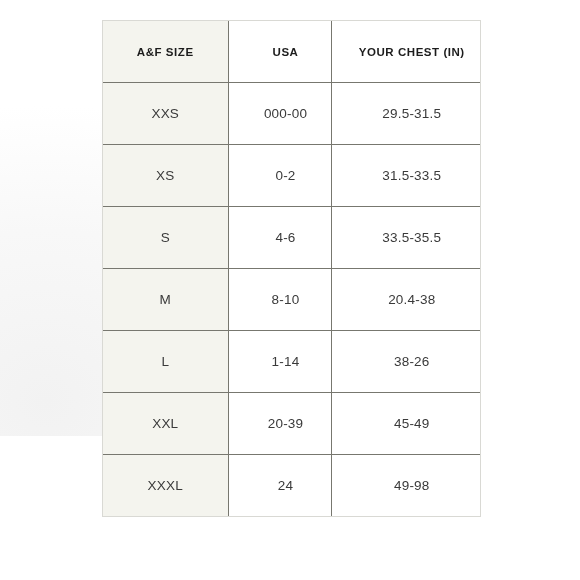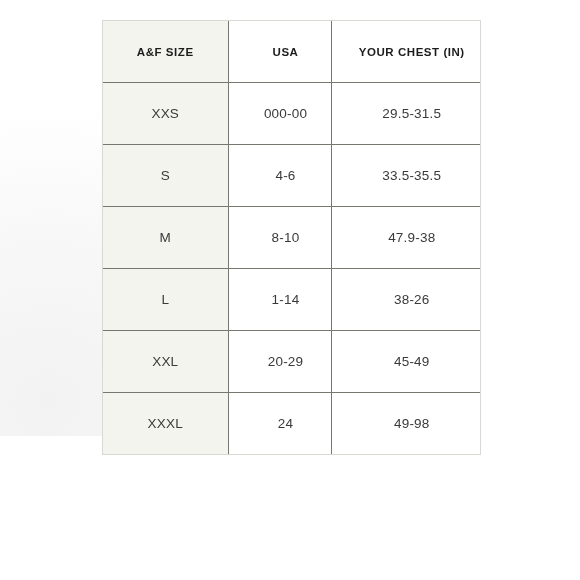--- a/index.html
+++ b/index.html
@@ -102,37 +102,42 @@
         <th class="col-plain">YOUR CHEST (IN)</th>
       </tr>
     </thead>
     <tbody>
       <tr>
         <td class="col-size">XXS</td>
         <td class="col-plain">000-00</td>
         <td class="col-plain">29.5-31.5</td>
       </tr>
       <tr>
+        <td class="col-size">XS</td>
+        <td class="col-plain">0-2</td>
+        <td class="col-plain">31.5-33.5</td>
+      </tr>
+      <tr>
         <td class="col-size">S</td>
         <td class="col-plain">4-6</td>
         <td class="col-plain">33.5-35.5</td>
       </tr>
       <tr>
         <td class="col-size">M</td>
         <td class="col-plain">8-10</td>
-        <td class="col-plain">47.9-38</td>
+        <td class="col-plain">20.4-38</td>
       </tr>
       <tr>
         <td class="col-size">L</td>
         <td class="col-plain">1-14</td>
         <td class="col-plain">38-26</td>
       </tr>
       <tr>
         <td class="col-size">XXL</td>
-        <td class="col-plain">20-29</td>
+        <td class="col-plain">20-39</td>
         <td class="col-plain">45-49</td>
       </tr>
       <tr>
         <td class="col-size">XXXL</td>
         <td class="col-plain">24</td>
         <td class="col-plain">49-98</td>
       </tr>
     </tbody>
   </table>
 

